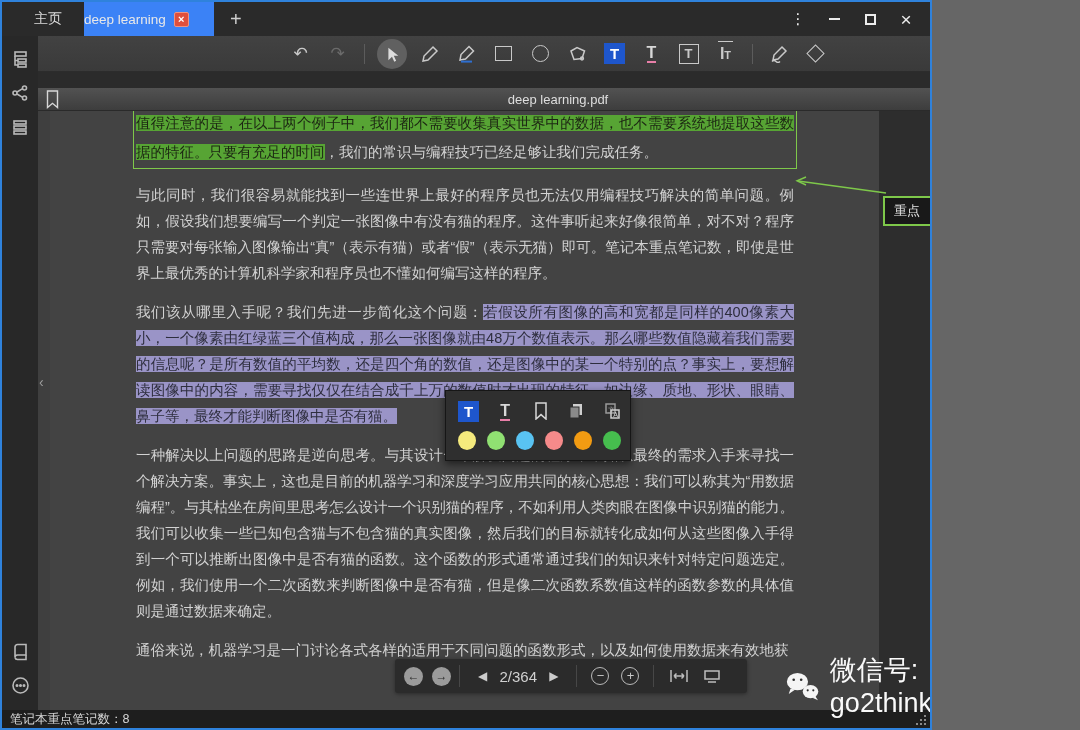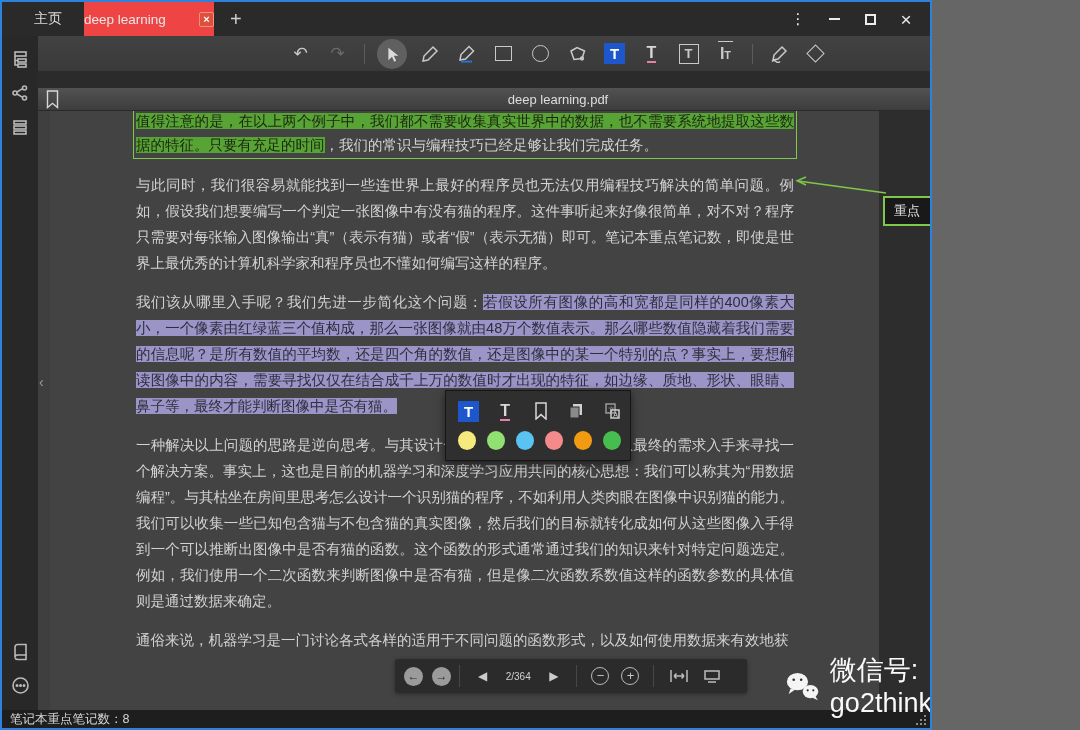--- a/index.html
+++ b/index.html
@@ -4,22 +4,22 @@
 <style>
   * { margin:0; padding:0; box-sizing:border-box; }
   body { background:#666; font-family:"Liberation Sans","DejaVu Sans",sans-serif; }
   #window{ position:relative; width:932px; height:730px; background:#2b2b2b;
            border:2px solid var(--window-border,#2f82dc); overflow:hidden;
            font-family:"Liberation Sans","DejaVu Sans",sans-serif; }
 
   
   .titlebar{ height:34px; background:#2a2a2a; display:flex; align-items:center; color:#dcdcdc; }
   .home{ margin-left:32px; font-size:14px; cursor:default; }
-  .tab{ margin-left:22px; height:34px; width:130px; background:#ef4444; display:flex; align-items:center;
-        justify-content:space-between; gap:8px; font-size:13.5px; color:#e8e8e8; }
+  .tab{ margin-left:22px; height:34px; width:130px; background:#3b82f6; display:flex; align-items:center;
+        justify-content:flex-start; gap:8px; font-size:13.5px; color:#e8e8e8; }
   .tab-close{ width:15px; height:15px; background:var(--tab-close-red,#df4f3c); border:1px solid #ef9381;
         border-radius:2px; color:#fff; font-size:11px; font-weight:bold; line-height:12px; text-align:center; }
   .newtab{ margin-left:16px; font-size:20px; color:#cfcfcf; }
   .wincontrols{ margin-left:auto; display:flex; align-items:center; gap:0; margin-right:6px; }
   .winbtn{ width:36px; height:34px; display:flex; align-items:center; justify-content:center; color:#ececec; }
   .menu-dots{ font-size:15px; letter-spacing:0; }
   .btn-min-bar{ width:11px; height:2px; background:#ececec; }
   .btn-max-box{ width:11px; height:11px; border:2px solid #ececec; }
   .btn-close-x{ font-size:19px; line-height:19px; }
 
@@ -63,21 +63,21 @@
 
   
   .contentrow{ flex:1; display:flex; position:relative; overflow:hidden; }
   .gutter{ width:12px; background:#3f3f3f; position:relative; }
   .collapse-handle{ position:absolute; top:263px; left:1px; color:#9d9d9d; font-size:14px; }
   .page{ width:829px; background:#434343; position:relative; overflow:hidden; }
   #doc-text{ position:absolute; left:86px; top:-4px; width:658px; font-size:14.5px; line-height:26px;
              color:#d2d2d2; word-break:break-all; text-align:justify; }
   .para{ margin-bottom:13px; }
   .para.box-green{ border:1px solid var(--green-border,#7ec84a); padding:1px 2px; margin-left:-3px;
-                   margin-right:-3px; line-height:24px; }
+                   margin-right:-3px; line-height:29px; }
   .seg-hl{ background:var(--green-highlight,#57a434); color:#1c2613; }
   .seg-sel{ background:var(--purple-selection,#9a94c7); color:#2e2e3e; }
 
   .rightpanel{ width:188px; background:#2d2d2d; position:relative; }
   .notecard{ position:absolute; left:4px; top:85px; width:176px; height:30px; background:#191919;
              border:2px solid var(--green-border,#7ec84a); color:#e6e6e6; font-size:13px;
              display:flex; align-items:center; padding-left:9px; }
 
   .vscroll{ width:11px; background:#323232; position:relative; }
   .scroll-arrow{ position:absolute; left:0; width:11px; text-align:center; color:#a0a0a0; font-size:7px; }
@@ -92,21 +92,21 @@
   .pbtn svg{ stroke:#d8d8d8; fill:none; stroke-width:1.5; }
   .dotrow{ gap:11px; margin-top:3px; }
   .colordot{ width:19px; height:19px; border-radius:50%; }
 
   .bottomnav{ position:absolute; left:393px; top:657px; width:352px; height:34px; background:#2b2b2b;
               border-radius:3px; display:flex; align-items:center; color:#c4c4c4; box-shadow:0 1px 4px rgba(0,0,0,.4); }
   .navsep{ width:1px; height:22px; background:#474747; margin:0 8px; }
   .circbtn{ width:19px; height:19px; border-radius:50%; background:#9b9b9b; color:#2b2b2b; font-size:12px;
             display:flex; align-items:center; justify-content:center; margin-left:9px; }
   .tribtn{ font-size:12px; margin:0 10px; color:#cccccc; }
-  .pagenum{ font-size:10px; min-width:42px; text-align:center; color:#d0d0d0; }
+  .pagenum{ font-size:15px; min-width:42px; text-align:center; color:#d0d0d0; }
   .zoombtn{ width:18px; height:18px; border:1.4px solid #b9b9b9; border-radius:50%; color:#c9c9c9;
             font-size:13px; line-height:15px; text-align:center; margin:0 6px; }
   .fiticon{ margin:0 7px; display:flex; align-items:center; }
   .fiticon svg{ stroke:#bdbdbd; fill:none; stroke-width:1.5; }
 
   .watermark{ position:absolute; left:783px; top:650px; display:flex; align-items:center; gap:10px; }
   .wtext{ color:#fafafa; font-size:27px; }
 
   
   .statusbar{ height:18px; background:#1e1e1e; display:flex; align-items:center; position:relative; }

